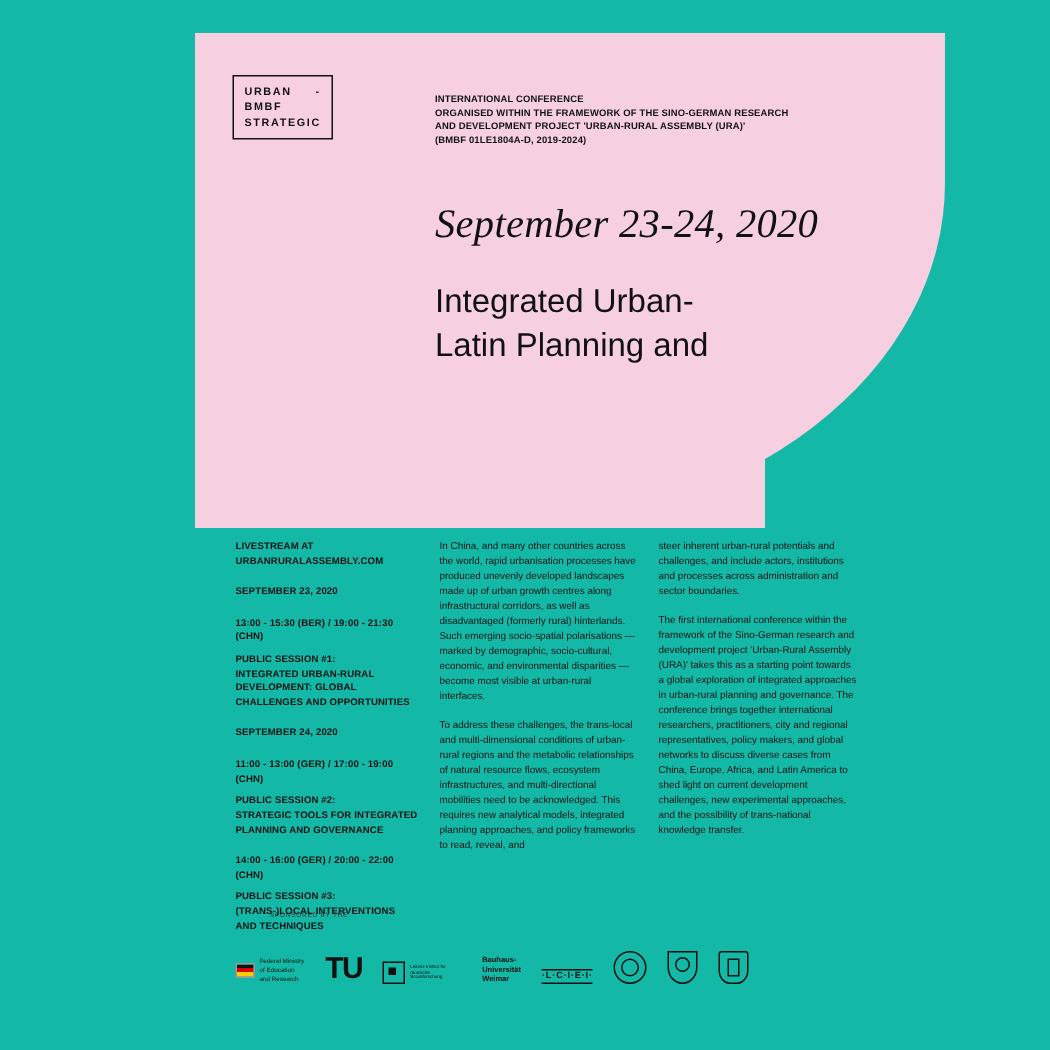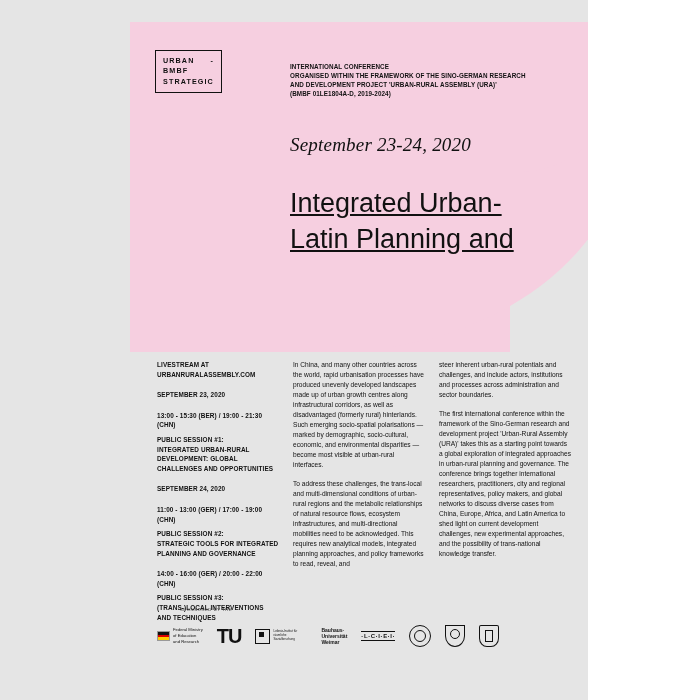--- a/index.html
+++ b/index.html
@@ -5,23 +5,23 @@
   html, body {
     margin: 0;
     padding: 0;
     width: 700px;
     height: 700px;
     background: #ffffff;
     font-family: "Liberation Sans", sans-serif;
   }
   #poster {
     position: relative;
-    width: 588px;
+    width: 700px;
     height: 700px;
-    background: #e5e5e5;
+    background: #14b8a6;
     overflow: hidden;
   }
   
   .pink-shape {
     position: absolute;
     top: 22px;
     left: 130px;
     width: 500px;
     height: 330px;
     background: #f6cfe0;
@@ -88,36 +88,35 @@
     letter-spacing: 0.1px;
   }
 
   
   .date-title {
     position: absolute;
     top: 134px;
     left: 290px;
     font-family: "Liberation Serif", serif;
     font-style: italic;
-    font-size: 19px;
+    font-size: 27px;
     color: #111;
     z-index: 3;
     letter-spacing: 0.2px;
   }
   .main-title {
     position: absolute;
     top: 186px;
     left: 290px;
     width: 320px;
-    font-size: 27px;
+    font-size: 22px;
     line-height: 1.33;
     color: #111;
     z-index: 3;
     font-weight: normal;
-    text-decoration: underline;
   }
   .main-title .indent {
     display: block;
     padding-left: 22px;
   }
 
   
   .cols {
     position: absolute;
     top: 360px;
@@ -160,21 +159,21 @@
     color: #333;
     z-index: 3;
   }
   .sponsors {
     position: absolute;
     top: 616px;
     left: 157px;
     width: 430px;
     height: 40px;
     display: flex;
-    align-items: center;
+    align-items: flex-end;
     gap: 14px;
     z-index: 3;
   }
   .sponsor {
     display: flex;
     align-items: center;
     gap: 3px;
   }
   .flag {
     width: 11px;

